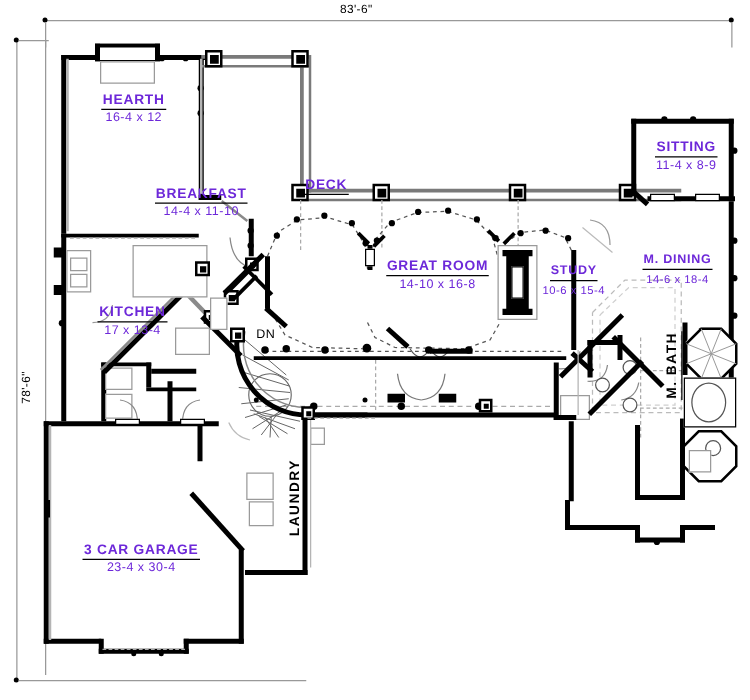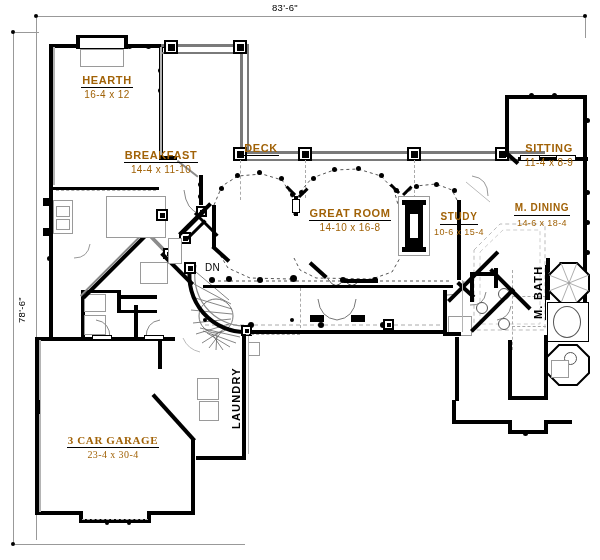--- a/index.html
+++ b/index.html
@@ -1,20 +1,20 @@
 <!DOCTYPE html>
 <html><head>
 <meta charset="utf-8">
 <style>
   html,body{margin:0;padding:0;background:#ffffff;}
   body{font-family:"Liberation Sans", sans-serif;}
   #stage{position:relative;width:600px;height:560px;background:#fff;overflow:hidden;}
 
   
-  .rmlabel{position:absolute;text-align:center;color:#a16207;white-space:nowrap;}
+  .rmlabel{position:absolute;text-align:center;color:#6d28d9;white-space:nowrap;}
   .rmlabel .nm{font-weight:bold;font-size:11px;letter-spacing:.6px;
                border-bottom:1.5px solid #000;display:inline-block;padding:0 1px 1px 1px;line-height:12px;}
   .rmlabel .dim{font-size:10px;letter-spacing:.4px;line-height:12px;margin-top:1px;}
   .rmlabel.small .nm{font-size:10px;}
   .rmlabel.small .dim{font-size:9px;}
   .plaintxt{position:absolute;font-size:10px;color:#000;white-space:nowrap;letter-spacing:.4px;}
   .vert{position:absolute;transform-origin:0 0;white-space:nowrap;}
   .vert .nm{font-weight:bold;font-size:11px;letter-spacing:1.2px;border-bottom:1.5px solid #000;
             display:inline-block;padding:0 1px 1px 1px;}
   .dimtxt{position:absolute;font-size:9.5px;color:#000;white-space:nowrap;letter-spacing:.3px;}
@@ -374,44 +374,48 @@
 
   <div class="rmlabel" style="left:96px;top:145px;width:130px;">
     <div class="nm">BREAKFAST</div>
     <div class="dim">14-4 x 11-10</div>
   </div>
 
   <div class="rmlabel" style="left:226px;top:138px;width:70px;">
     <div class="nm">DECK</div>
   </div>
 
-  <div class="rmlabel" style="left:505px;top:108px;width:88px;margin-top:30px;">
+  <div class="rmlabel" style="left:505px;top:108px;width:88px;">
     <div class="nm">SITTING</div>
     <div class="dim">11-4 x 8-9</div>
   </div>
 
 
   <div class="rmlabel" style="left:300px;top:203px;width:100px;">
     <div class="nm">GREAT ROOM</div>
     <div class="dim">14-10 x 16-8</div>
   </div>
 
   <div class="rmlabel small" style="left:418px;top:206px;width:82px;">
     <div class="nm">STUDY</div>
     <div class="dim">10-6 x 15-4</div>
   </div>
 
   <div class="rmlabel small" style="left:490px;top:197px;width:104px;">
     <div class="nm">M. DINING</div>
     <div class="dim">14-6 x 18-4</div>
   </div>
 
-
-
-  <div class="rmlabel" style="left:42px;top:430px;width:142px;font-family:Liberation Serif, serif;">
+  <div class="rmlabel" style="left:58px;top:240px;width:96px;">
+    <div class="nm">KITCHEN</div>
+    <div class="dim">17 x 13-4</div>
+  </div>
+
+
+  <div class="rmlabel" style="left:42px;top:430px;width:142px;">
     <div class="nm">3 CAR GARAGE</div>
     <div class="dim">23-4 x 30-4</div>
   </div>
 
   <div class="vert" style="left:226px;top:430px;transform:rotate(-90deg);">
     <span class="nm">LAUNDRY</span>
   </div>
   <div class="vert" style="left:528px;top:320px;transform:rotate(-90deg);">
     <span class="nm">M. BATH</span>
   </div>

